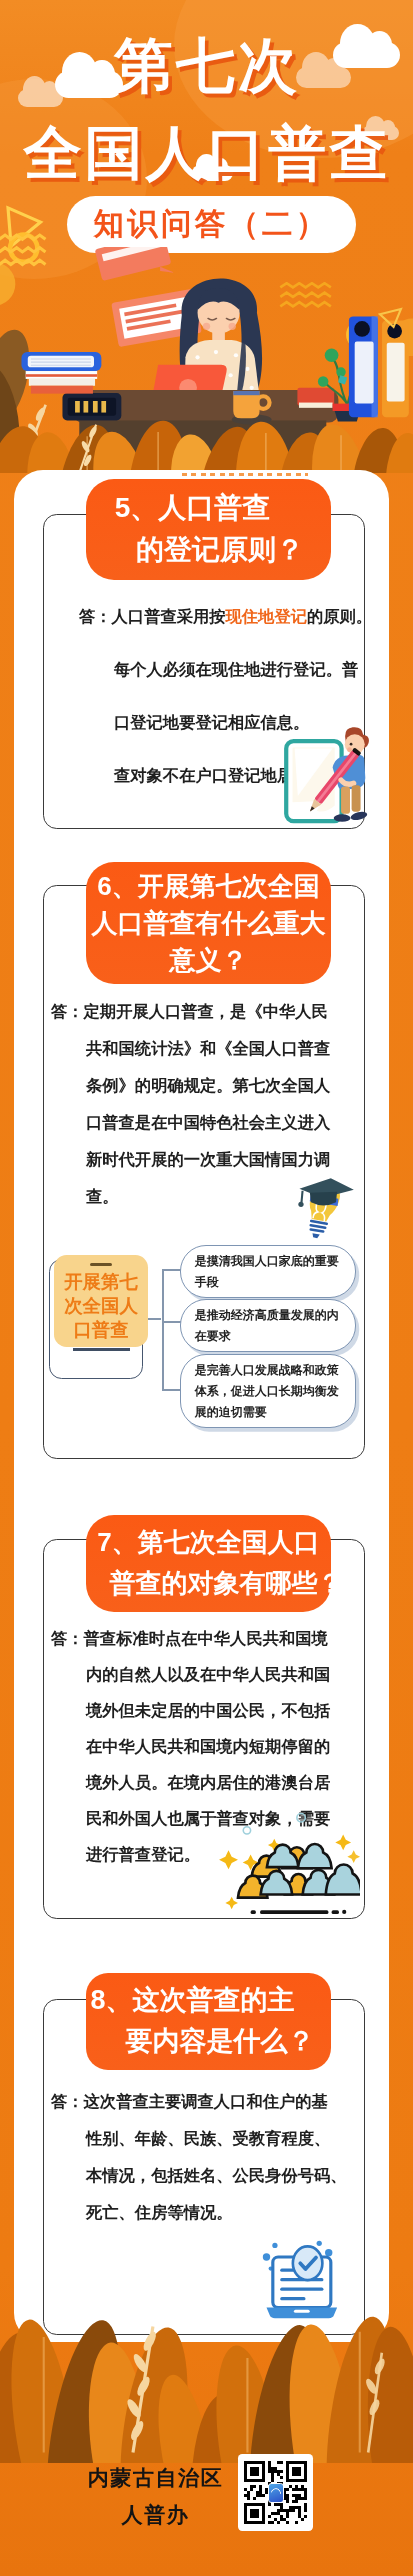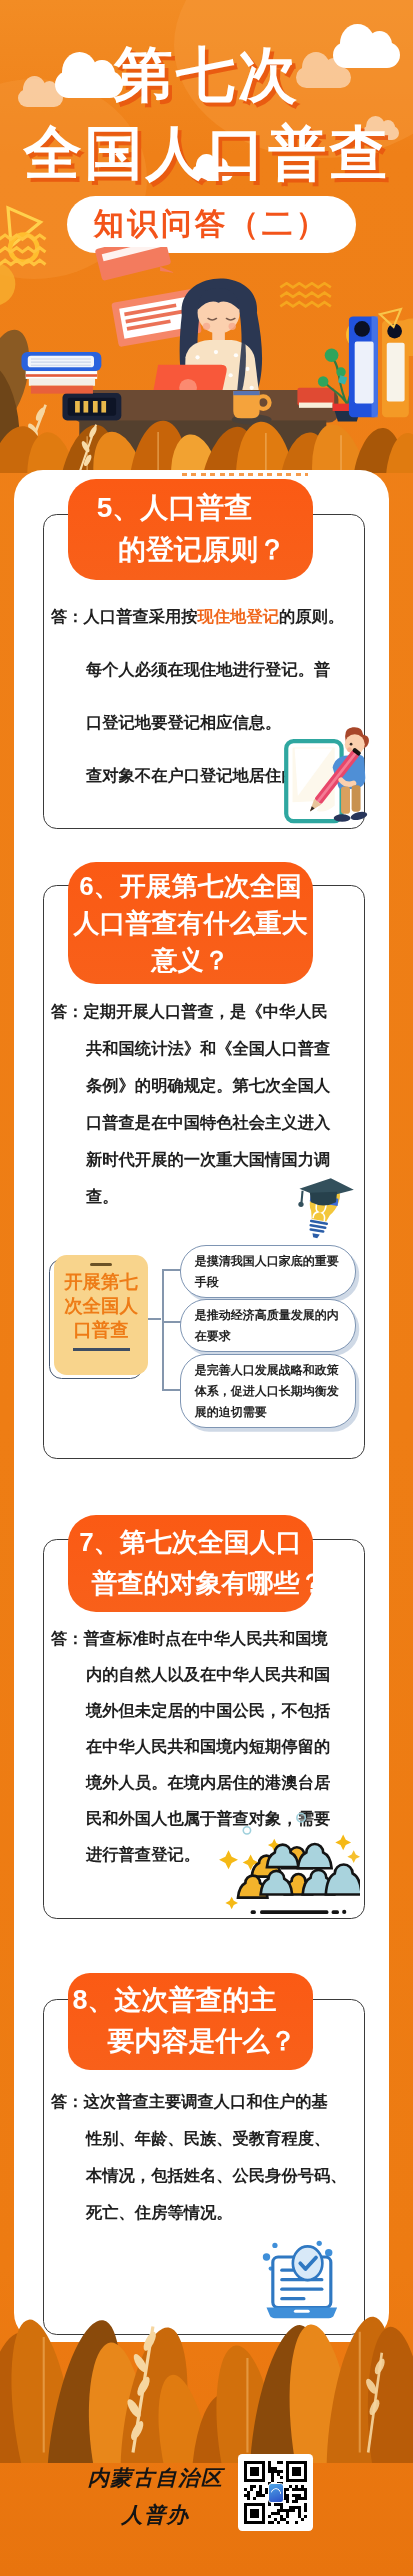--- a/index.html
+++ b/index.html
@@ -18,38 +18,38 @@
   .cloud::after  { width:38%; height:110%; right:12%; top:-42%; }
   .c1 { left:55px; top:71px; width:68px; height:27px; }
   .c2 { left:333px; top:42px;  width:67px; height:26px; }
   .c3 { left:18.4px;  top:89px; width:45px;  height:18px; opacity:.55; }
   .c4 { left:296px; top:67px; width:55px; height:21px; opacity:.5; }
   .c5 { left:192px; top:165px; width:41px;  height:16px; }
   .c6 { left:362px; top:126px; width:37px;  height:13.7px; opacity:.55; }
 
   .main-title { position:absolute; left:0; width:100%; text-align:center; color:#fff; font-weight:900;
                 letter-spacing:3.2px; text-shadow:3.7px 4.2px 0 rgba(232,88,16,.95); z-index:2; }
-  .t1 { top:36px;  font-size:59px; }
+  .t1 { top:27px;  font-size:59px; }
   .t2 { top:115px; font-size:58px; }
   .subtitle-pill { position:absolute; left:67px; top:196px; width:289px; height:57px; background:#fff;
                    border-radius:32px; display:flex; align-items:center; justify-content:center;
                    font-size:30.5px; font-weight:900; color:#F3541A; letter-spacing:3.2px; z-index:2; }
   .deco-svg { position:absolute; z-index:2; }
 
   
   .hero { position:absolute; left:0; top:247px; z-index:3; }
 
   
   .content-panel { position:absolute; left:13.7px; top:470px; width:375px; height:1872px;
                    background:#fff; border-radius:29px; z-index:5; }
   .dotted-top { position:absolute; left:182px; top:473px; width:126px; height:3.2px; z-index:7;
                 background:repeating-linear-gradient(90deg,#F59B4B 0 4.7px,transparent 4.7px 9.5px); }
 
   
-  .qhead { position:absolute; left:68px; width:245px; background:linear-gradient(180deg,#FB5A14,#F8601A);
+  .qhead { position:absolute; left:86px; width:245px; background:linear-gradient(180deg,#FB5A14,#F8601A);
            border-radius:28px; color:#fff; font-weight:900; text-align:center; z-index:8; }
   .qh-line { white-space:nowrap; }
   .qh5 { top:479px;  height:101px; padding-top:8.4px; font-size:28px; line-height:42px; }
   .qh6 { top:862px; height:122px; padding-top:6.3px; font-size:26px; line-height:37px; }
   .qh7 { top:1515px; height:97px; padding-top:7.4px; font-size:26px; line-height:41px; }
   .qh8 { top:1973px; height:97px; padding-top:7.4px; font-size:27px; line-height:41px;border-radius:22px; }
   .qh5 .qh-line:nth-child(1){ transform:translateX(-16px); }
   .qh5 .qh-line:nth-child(2){ transform:translateX(11.6px); }
   .qh7 .qh-line:nth-child(2){ transform:translateX(18px); }
   .qh8 .qh-line:nth-child(1){ transform:translateX(-16px); }
@@ -60,32 +60,32 @@
            border-radius:13.7px; z-index:6; }
   .qc1 { top:514px;  height:315px; }
   .qc2 { top:885px; height:574px; }
   .qc3 { top:1539px; height:380px; }
   .qc4 { top:1999px; height:336px; }
 
   
   .answer { position:absolute; left:51px; color:#1F1F1F; font-weight:700; z-index:9; }
   .ans-line { white-space:nowrap; }
   .ans-line.cont { padding-left:35px; }
-  .a5 { top:590px; font-size:16.3px; line-height:53px; }
+  .a5 { top:590px; font-size:16.3px; line-height:53px;margin-left:28px; }
   .a6 { top:993px; font-size:16.3px; line-height:37px; }
   .a7 { top:1620px; font-size:16.3px; line-height:36px; }
   .a8 { top:2083px; font-size:16.3px; line-height:37px; }
   .hl { color:#F0661A; }
 
   .card-illu { position:absolute; z-index:9; }
 
   
   .mm-node-back { position:absolute; left:49px; top:1259px; width:94px; height:120px; background:#fff;
                   border:1.6px solid #46566E; border-radius:12.6px; z-index:8; }
-  .mm-node { position:absolute; left:54px; top:1255px; width:94px; height:120px; background:#F8D48C;
+  .mm-node { position:absolute; left:54px; top:1255px; width:94px; height:92px; background:#F8D48C;
              border-radius:12.6px; padding-top:8.4px; z-index:9; }
   .mm-dash-top { width:22px; height:2.6px; background:#6B5226; margin:0 auto 4.2px; border-radius:1.6px; }
   .mm-node-line { text-align:center; font-size:18.4px; line-height:24px; font-weight:900; color:#EE7C17; }
   .mm-dash-bot { width:57px; height:2.1px; background:#3F4E63; margin:6.3px auto 0; }
   .mm-conn { position:absolute; background:#8496AD; z-index:7; }
   .mc0 { left:147px; top:1318px; width:14px; height:1.6px; }
   .mcv { left:162px; top:1269px; width:1.6px;  height:121px; }
   .mc1 { left:162px; top:1269px; width:19px; height:1.6px; }
   .mc2 { left:162px; top:1321px; width:19px; height:1.6px; }
   .mc3 { left:162px; top:1389px; width:19px; height:1.6px; }
@@ -94,21 +94,21 @@
                font-size:12px; line-height:21px; font-weight:700; color:#222; z-index:9; }
   .bub-line { white-space:nowrap; }
   .b1 { top:1245px; height:53px; }
   .b2 { top:1299px; height:53px; }
   .b3 { top:1354px; height:74px; }
 
   
   .leaves-bottom { position:absolute; left:0; top:2274px; z-index:12; }
   .footer-org { position:absolute; left:50px; top:2459px; width:211px; text-align:center; z-index:13;
                 font-size:21px; line-height:37px; font-weight:700; color:#141414; letter-spacing:1.6px; }
-  .footer-org div { white-space:nowrap;font-style:italic; }
+  .footer-org div { white-space:nowrap; }
   .qr-box { position:absolute; left:238px; top:2454px; width:75px; height:77px; background:#fff;
             border-radius:4.2px; padding:5.8px; z-index:13; }
   .qr-logo { position:absolute; left:29.5px; top:29px; width:16px; height:20px; border:1.1px solid #fff;
              border-radius:3.2px; background:linear-gradient(160deg,#4FA8E8,#2B50C8); }
   .qr-logo::after { content:""; position:absolute; left:2.6px; top:4.2px; width:8.4px; height:8.4px;
                     border-radius:50%; border:1.6px solid #fff; border-left-color:transparent;
                     border-bottom-color:transparent; transform:rotate(-35deg); }
 </style>
 </head>
 <body>

